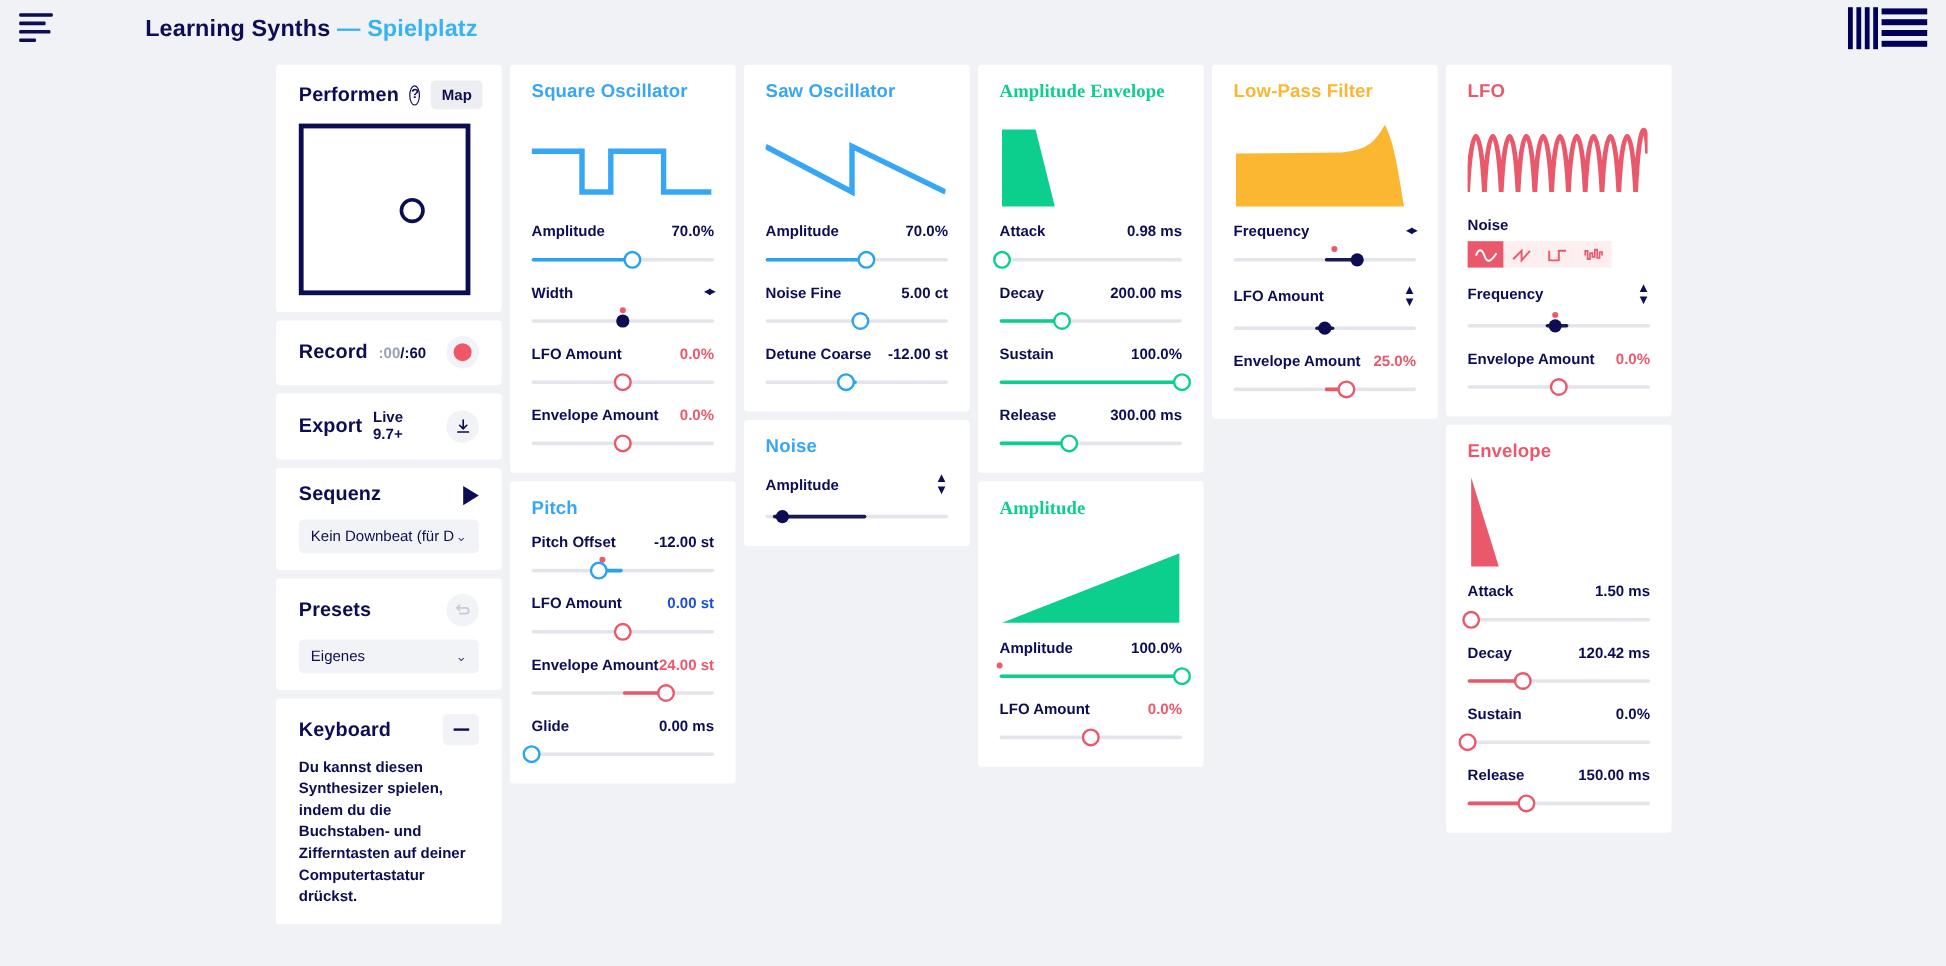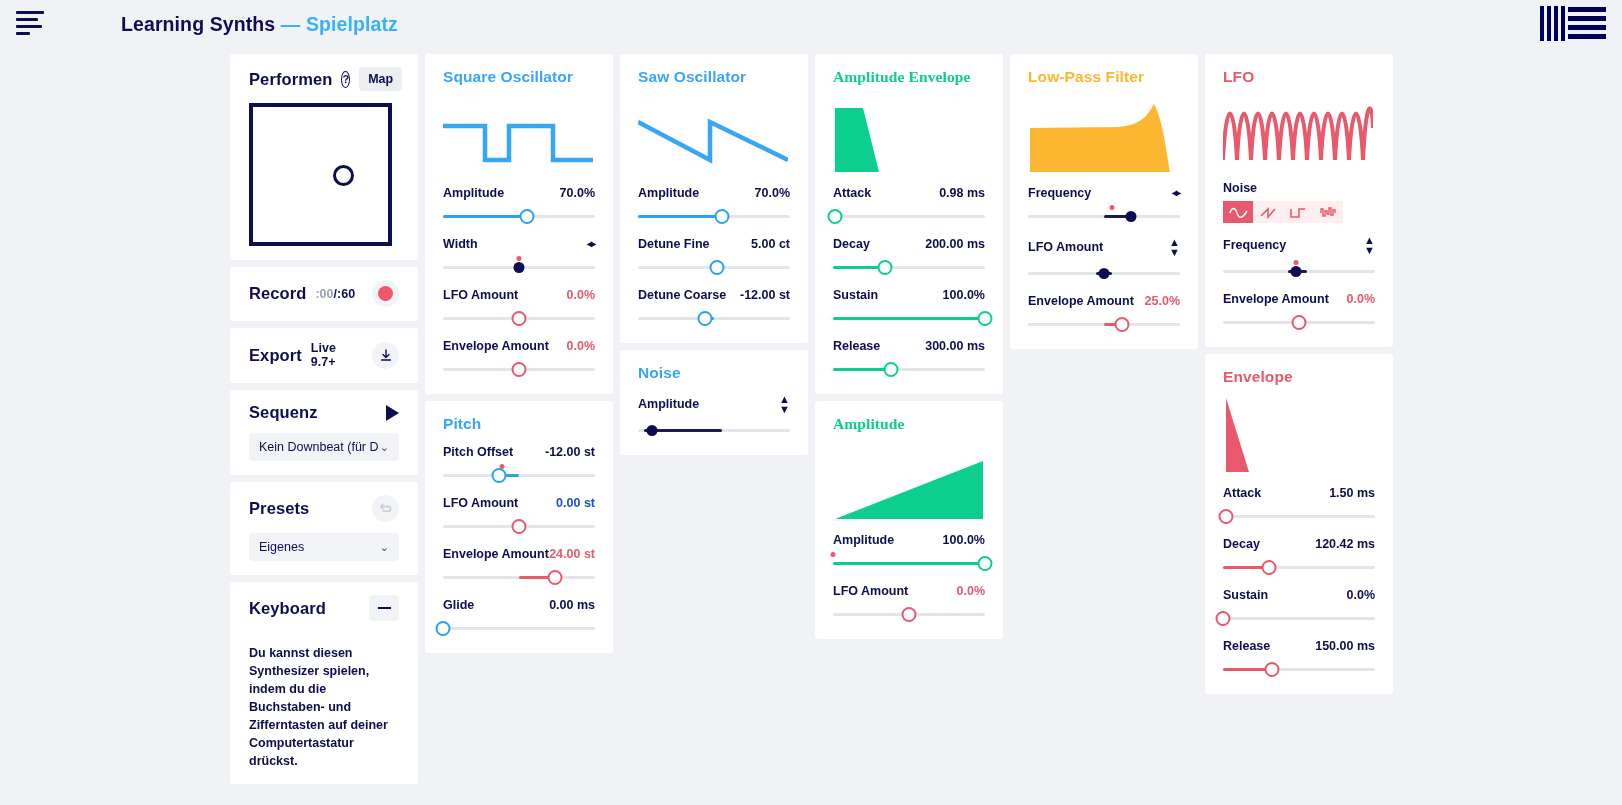--- a/index.html
+++ b/index.html
@@ -55,21 +55,21 @@
   .rec-dot { width:27px; height:27px; border-radius:50%; background:#f2f3f6; display:flex; align-items:center; justify-content:center; cursor:pointer; margin-left:auto; }
   .rec-dot i { width:15px; height:15px; border-radius:50%; background:#f0586a; display:block; }
   .small-lbl { font-size:12.5px; font-weight:bold; }
   .round-btn { width:27px; height:27px; border-radius:50%; background:#f2f3f6; display:flex; align-items:center; justify-content:center; cursor:pointer; margin-left:auto; }
   .play-tri { width:0; height:0; border-left:13px solid #0d0d54; border-top:8px solid transparent; border-bottom:8px solid transparent; cursor:pointer; margin-left:auto; }
   .sel { margin-top:11px; background:#f2f3f6; border-radius:4px; padding:7px 10px; font-size:12.5px;
          display:flex; align-items:center; justify-content:space-between; cursor:pointer; font-weight:normal; }
   .sel .cv { color:#0d0d54; opacity:.8; font-size:11px; }
   .minus-btn { width:30px; height:26px; border-radius:4px; background:#f2f3f6; display:flex; align-items:center; justify-content:center; cursor:pointer; margin-left:auto; }
   .minus-btn i { display:block; width:13px; height:2px; background:#0d0d54; }
-  .kb-text { margin-top:23px; font-size:12.5px; font-weight:bold; line-height:18px; width:148px; }
+  .kb-text { margin-top:9px; font-size:12.5px; font-weight:bold; line-height:18px; width:148px; }
 
   
   .wave { height:86px; margin:2px 0 6px 0; }
   .wave svg { display:block; }
 
   
   .row { margin-top:12px; }
   .row .lbl { display:flex; align-items:center; justify-content:space-between; font-size:12.5px; font-weight:bold; line-height:14px; }
   .row .val { font-size:12.5px; font-weight:bold; white-space:nowrap; }
   .track { position:relative; height:18px; margin-top:7px; }
@@ -333,21 +333,21 @@
         <span class="val">70.0%</span>
       </div>
       <div class="track">
         <div class="base"></div>
         <div class="fill fi-blue" style="left:0;width:55%"></div>
                 <div class="knob kn-blue" style="left:55%"></div>
       </div>
     </div>
             <div class="row">
       <div class="lbl">
-        <span>Detune Fine</span>
+        <span>Noise Fine</span>
         <span class="val">5.00 ct</span>
       </div>
       <div class="track">
         <div class="base"></div>
         <div class="fill fi-blue" style="left:50%;width:2%"></div>
                 <div class="knob kn-blue" style="left:52%"></div>
       </div>
     </div>
             <div class="row">
       <div class="lbl">

